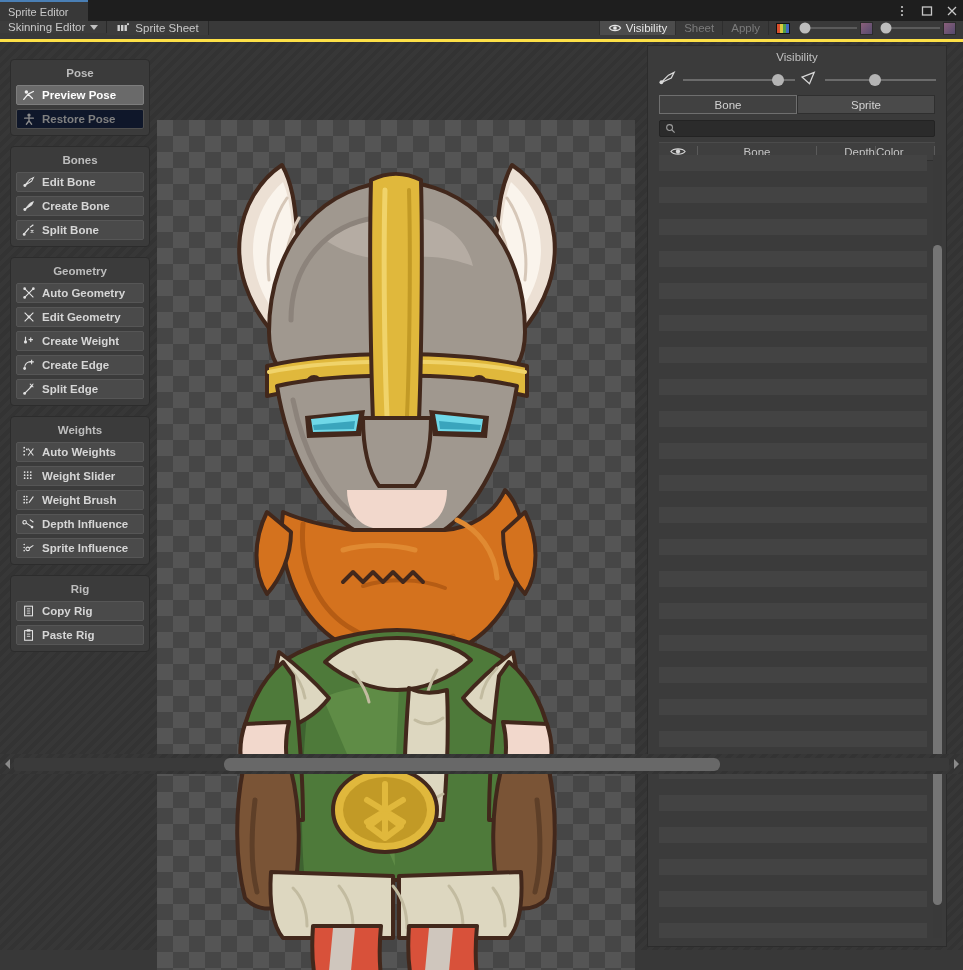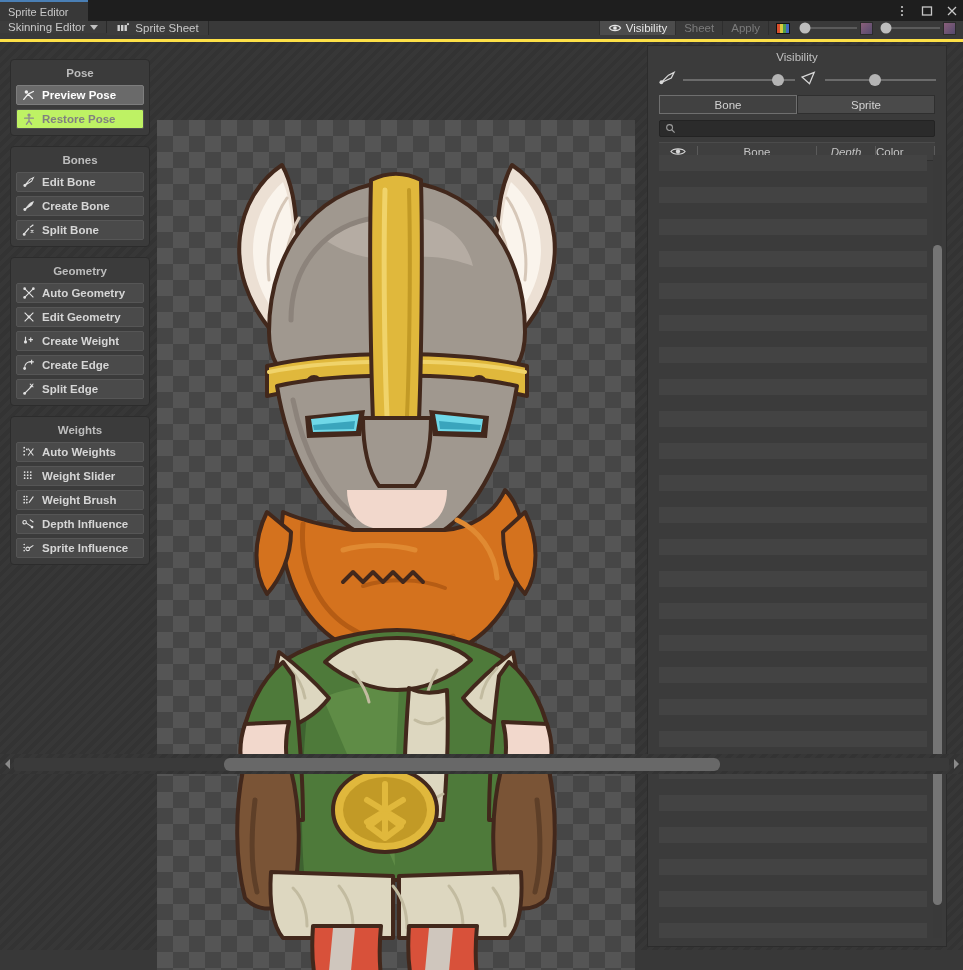--- a/index.html
+++ b/index.html
@@ -121,21 +121,21 @@
     height: 20px; margin-bottom: 4px;
     background: #4a4a4a;
     border: 1px solid #565656;
     border-radius: 2px;
     padding-left: 5px;
     font-size: 11.5px; color: #d6d6d6;
     white-space: nowrap; overflow: hidden;
   }
   .tbtn:last-child { margin-bottom: 0; }
   .tbtn.active { background: #6a6a6a; border-color: #7d7d7d; color: #ffffff; }
-  .tbtn.disabled { color: #808080; background: #bef264; border-color: #4f4f4f; }
+  .tbtn.disabled { color: #808080; background: #0f172a; border-color: #4f4f4f; }
   .ticon { width: 14px; height: 14px; flex: 0 0 14px; display: block; }
   .ticon svg { display: block; }
 
   
   .canvas-wrap {
     position: absolute; left: 157px; top: 78px;
     width: 478px; height: 868px;
     background-color: #555555;
     background-image:
       linear-gradient(45deg, #464646 25%, transparent 25%, transparent 75%, #464646 75%),
@@ -189,21 +189,21 @@
   }
   .list-header {
     display: flex; align-items: center; height: 19px;
     margin: 0 11px; background: #3f3f3f;
     border-top: 1px solid #4b4b4b; border-bottom: 1px solid #303030;
     font-size: 11.5px; color: #c4c4c4;
   }
   .lh-eye { width: 38px; display: flex; justify-content: center; align-items: center; }
   .lh-sep { width: 1px; height: 12px; background: #5a5a5a; }
   .lh-name { flex: 1; text-align: center; }
-  .lh-depth { width: 58px; text-align: center; font-style: italic; }
+  .lh-depth { width: 58px; text-align: right; }
   .lh-color { width: 58px; text-align: left; }
   .vis-rows {
     position: absolute; left: 11px; top: 109px;
     width: 268px; bottom: 8px; overflow: hidden;
   }
   .vrow { height: 16px; }
   .vrow.odd { background: #434343; }
   .vrow.even { background: #3b3b3b; }
   .vis-vscroll {
     position: absolute; right: 4px; top: 109px; width: 9px; bottom: 8px;
@@ -497,20 +497,42 @@
                   <circle cx="2.5" cy="11" r="0.9"></circle>
               </g>
               <circle cx="6.5" cy="9" r="2" fill="none" stroke="#e2e2e2" stroke-width="1.2"></circle>
               <path d="M8.5 8 L13 5" stroke="#e2e2e2" stroke-width="1.3"></path>
             </svg>
           </span>
           <span>Sprite Influence</span>
         </div>
       </div>
 
+      <div class="tgroup">
+        <div class="tgroup-title">Rig</div>
+        <div class="tbtn">
+          <span class="ticon">
+            <svg width="14" height="14" viewBox="0 0 16 16">
+              <rect x="3" y="2.5" width="9" height="11" fill="none" stroke="#e2e2e2" stroke-width="1.2"></rect>
+              <path d="M5.5 5.5 H9.5 M5.5 8 H9.5 M5.5 10.5 H9.5" stroke="#e2e2e2" stroke-width="1"></path>
+            </svg>
+          </span>
+          <span>Copy Rig</span>
+        </div>
+        <div class="tbtn">
+          <span class="ticon">
+            <svg width="14" height="14" viewBox="0 0 16 16">
+              <rect x="3" y="3" width="9" height="11" fill="none" stroke="#e2e2e2" stroke-width="1.2"></rect>
+              <rect x="5.5" y="1.5" width="4" height="2.6" fill="#e2e2e2"></rect>
+              <path d="M5.5 7 H9.5 M5.5 9.5 H9.5" stroke="#e2e2e2" stroke-width="1"></path>
+            </svg>
+          </span>
+          <span>Paste Rig</span>
+        </div>
+      </div>
     </div>
 
     <div class="canvas-wrap">
       <svg class="sprite-svg" width="478" height="868" viewBox="0 0 478 868">
         <g stroke="#42281c" stroke-width="4" stroke-linejoin="round" stroke-linecap="round">
 
           <path d="M118 215 C60 150 80 75 125 45 C150 90 128 150 168 178 C160 200 140 212 118 215 Z" fill="#ece0d4"></path>
           <path d="M122 198 C82 150 92 92 126 62 C142 100 128 150 158 176 C148 190 136 196 122 198 Z" fill="#faf4ec" stroke="none"></path>
           <path d="M112 160 C108 125 118 95 130 78" fill="none" stroke="#d6c7b8" stroke-width="3"></path>
           <path d="M126 180 C124 145 132 115 142 98" fill="none" stroke="#d6c7b8" stroke-width="3"></path>

